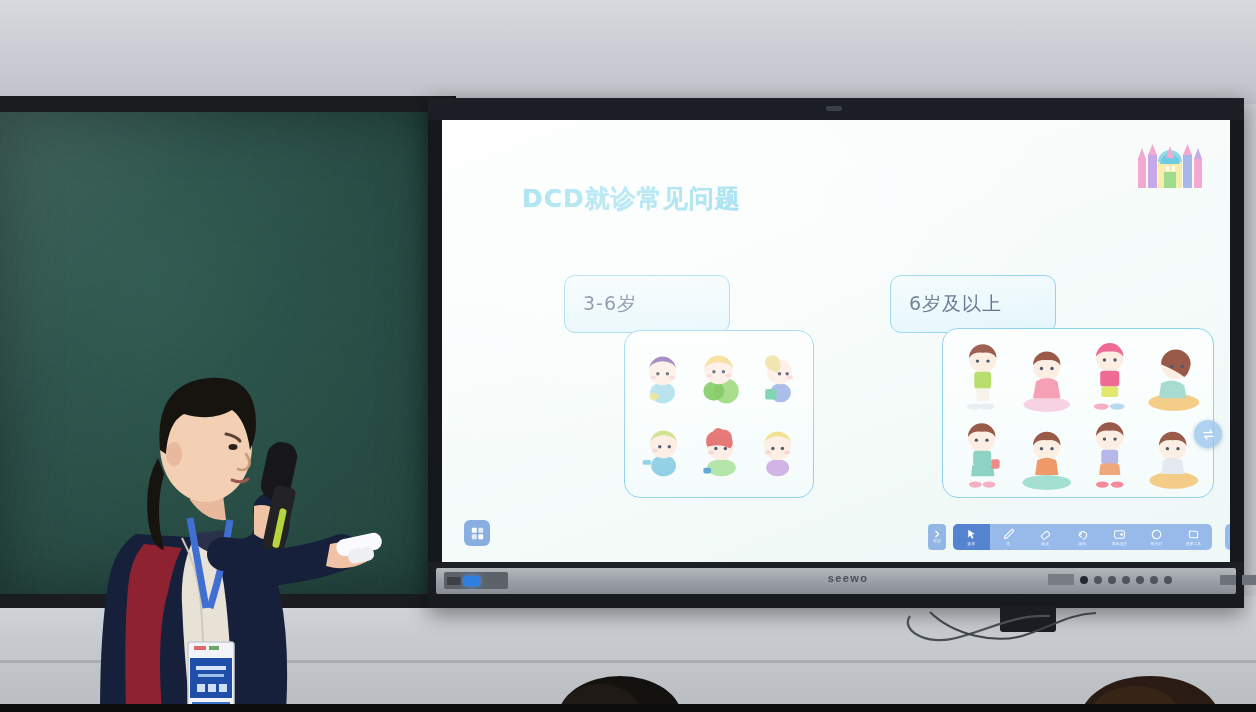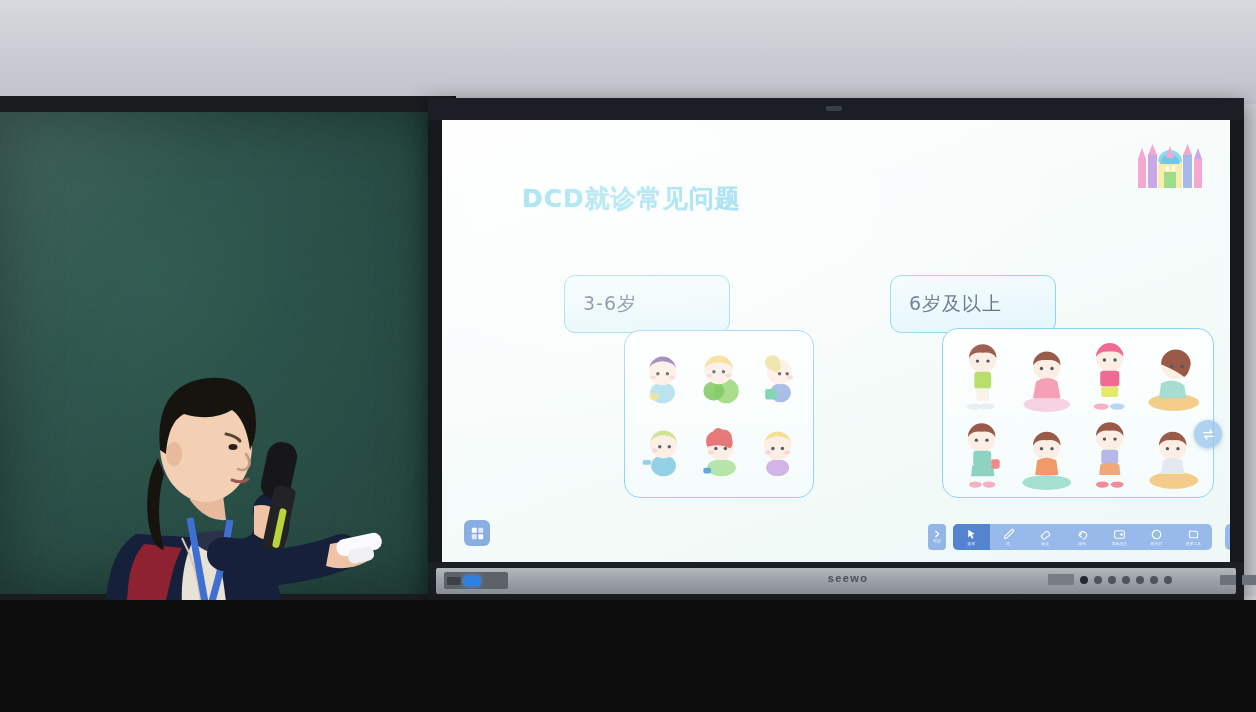--- a/index.html
+++ b/index.html
@@ -1,17 +1,17 @@
 <!DOCTYPE html>
 <html><head>
 <meta charset="utf-8">
 <style>
   html,body{margin:0;padding:0;background:#0d0d0d;}
   body{width:1256px;height:712px;overflow:hidden;font-family:"Liberation Sans","DejaVu Sans",sans-serif;}
-  .scene{position:relative;width:1256px;height:600px;overflow:hidden;background:#c9ccd1;}
+  .scene{position:relative;width:1256px;height:704px;overflow:hidden;background:#c9ccd1;}
 
   
   .wall-top{position:absolute;left:0;top:0;width:1256px;height:104px;
     background:linear-gradient(180deg,#d6d9de 0%,#c9ccd2 55%,#bfc3c9 100%);}
   .wall-bottom{position:absolute;left:0;top:596px;width:1256px;height:116px;
     background:linear-gradient(180deg,#d3d6da 0%,#c6cace 40%,#b9bdc2 100%);}
   .wall-seam{position:absolute;left:0;top:660px;width:1256px;height:3px;background:rgba(120,124,130,.35);}
 
   
   .board-frame{position:absolute;left:0;top:96px;width:452px;height:512px;

